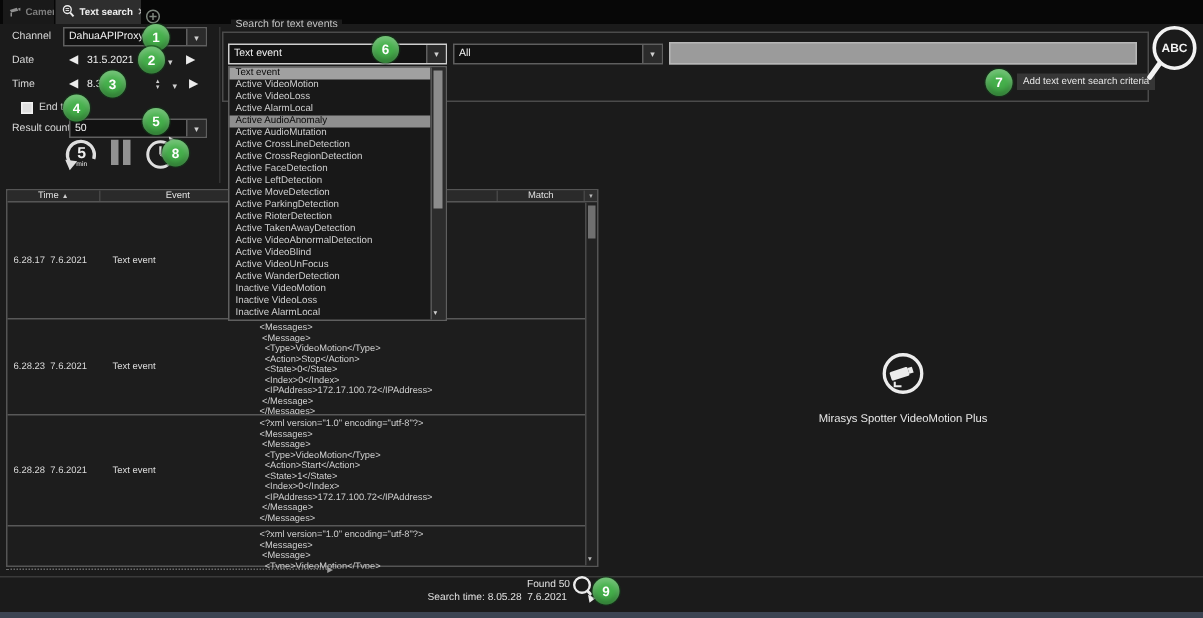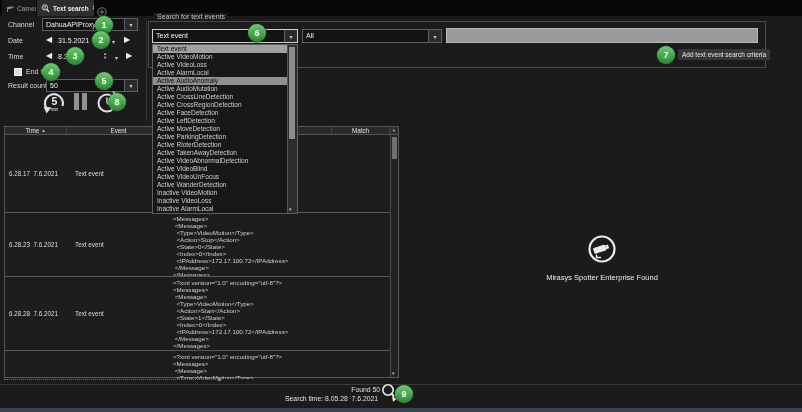--- a/index.html
+++ b/index.html
@@ -181,20 +181,27 @@
     <span class="val">Text event</span>
     <span class="arr">▾</span>
   </div>
   <div class="combo" style="left:302px;top:29px;width:140px;height:14px;">
     <span class="val">All</span>
     <span class="arr">▾</span>
   </div>
   <input class="search-text" value="" style="">
   <span class="addcrit">Add text event search criteria</span>
 
+  <div class="btnicon" style="left:763px;top:13px;">
+    <svg width="39" height="44" viewBox="0 0 39 44">
+      <circle cx="20" cy="19" r="13.5" fill="none" stroke="#f2f2f2" stroke-width="2.4"></circle>
+      <text x="20" y="21.8" text-anchor="middle" font-size="8" font-weight="bold" fill="#f2f2f2">ABC</text>
+      <line x1="10" y1="29.5" x2="3.5" y2="38.5" stroke="#f2f2f2" stroke-width="3.4" stroke-linecap="round"></line>
+    </svg>
+  </div>
 
   <div class="table">
     <div class="thead">
       <div class="th th-time">
         <span>Time</span>
         <span class="sort">▲</span>
       </div>
       <div class="th th-event">Event</div>
       <div class="th th-msg"></div>
       <div class="th th-match">Match</div>
@@ -298,21 +305,21 @@
 
   <div class="brand">
     <svg width="32" height="32" viewBox="0 0 32 32">
       <circle cx="16" cy="15" r="12.5" fill="none" stroke="#ececec" stroke-width="2.2"></circle>
       <g transform="rotate(-18 16 15)" fill="#ececec">
         <rect x="7.5" y="11.5" width="12.5" height="6" rx="1"></rect>
         <rect x="20" y="12.5" width="3" height="4"></rect>
       </g>
       <path d="M10.5 20.5 L10.5 23.5 L15 23.5" stroke="#ececec" stroke-width="1.4" fill="none"></path>
     </svg>
-    <div class="btxt">Mirasys Spotter Enterprise Found</div>
+    <div class="btxt">Mirasys Spotter VideoMotion Plus</div>
   </div>
 
   <div class="footline"></div>
   <span class="found">Found 50</span>
   <span class="stime">Search time: 8.05.28  7.6.2021</span>
   <div class="btnicon" style="left:380px;top:383px;">
     <svg width="20" height="20" viewBox="0 0 20 20">
       <circle cx="8" cy="7" r="5.2" fill="none" stroke="#ebebeb" stroke-width="1.6"></circle>
       <line x1="11.6" y1="10.8" x2="14.2" y2="13.6" stroke="#ebebeb" stroke-width="2"></line>
       <polygon points="12,13.5 17,15.8 13,18.8" fill="#ebebeb"></polygon>

